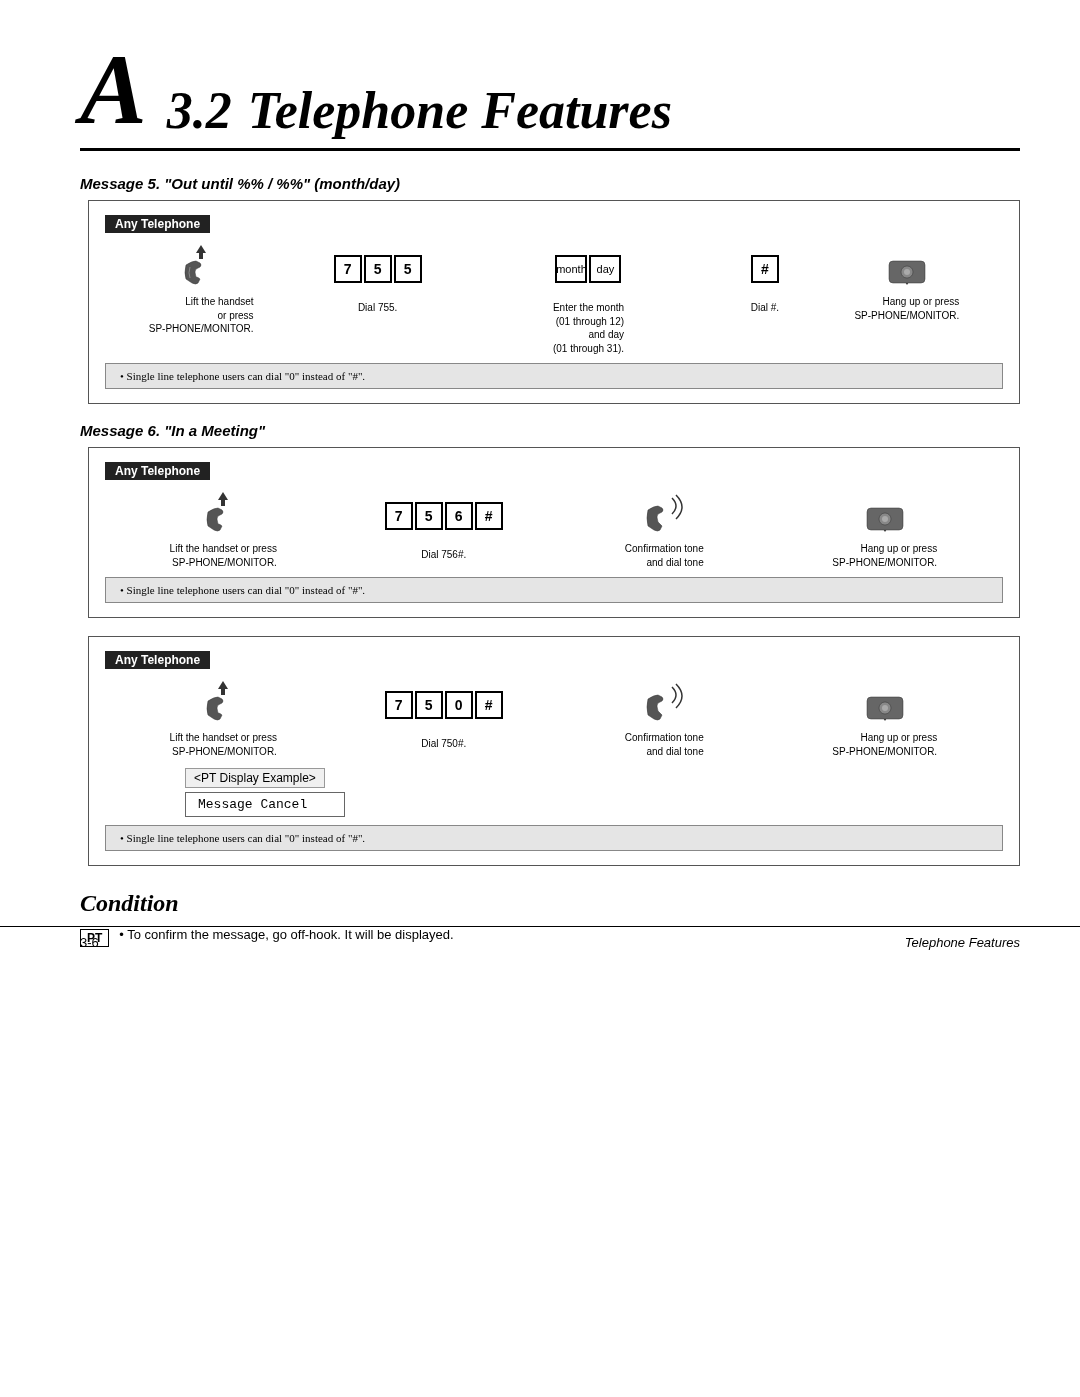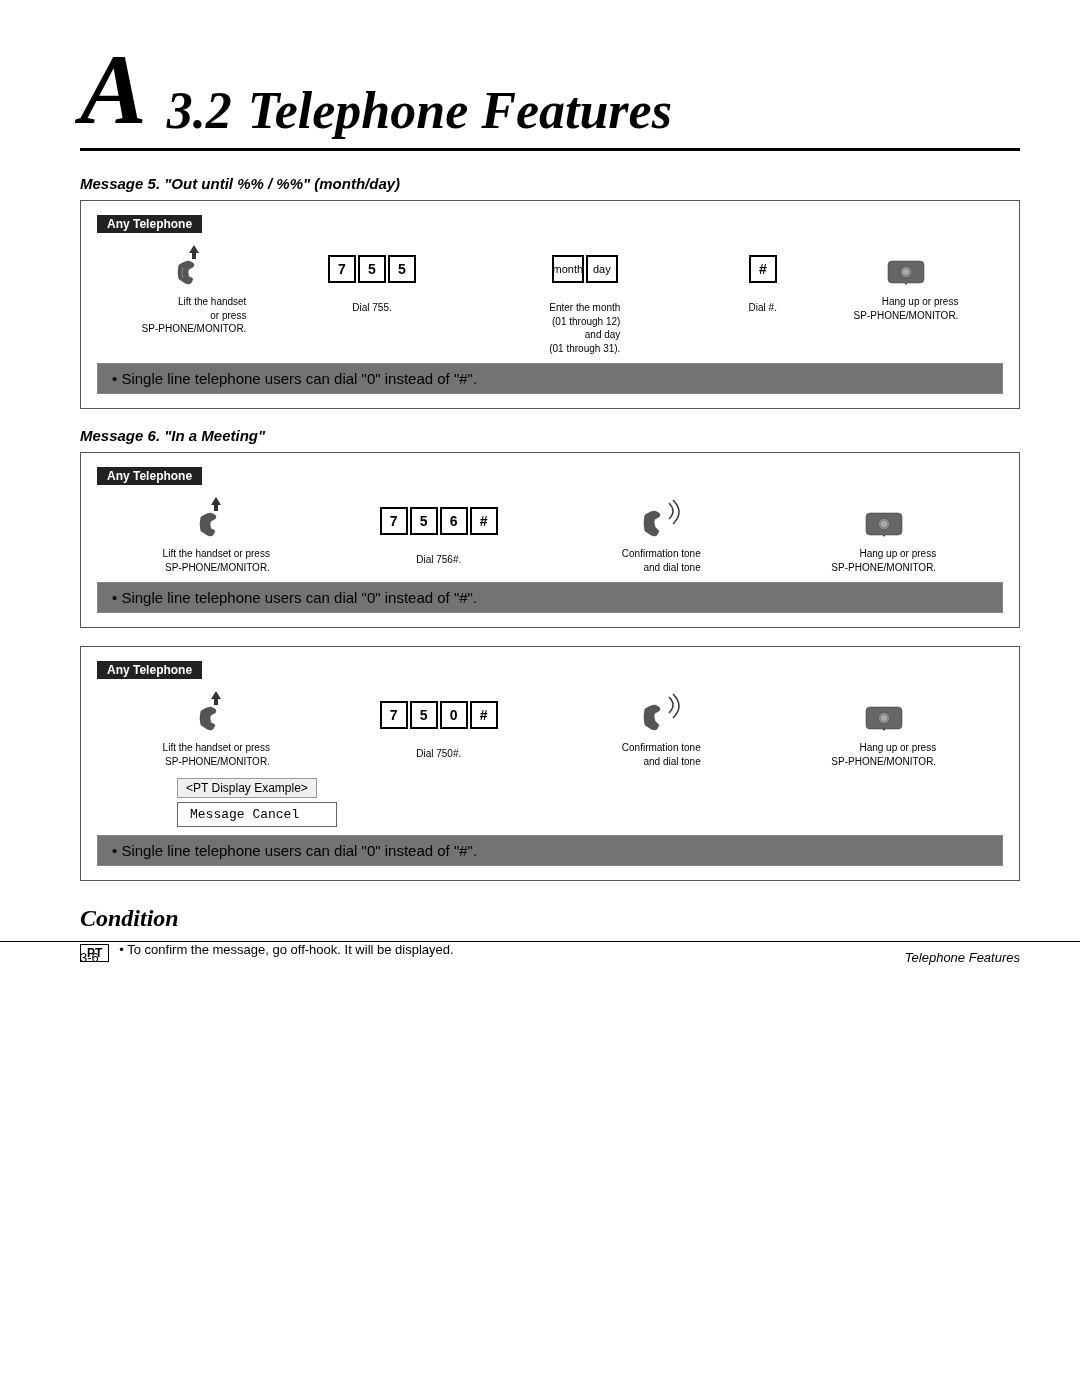--- a/index.html
+++ b/index.html
@@ -56,20 +56,21 @@
       margin-bottom: 8px;
       margin-top: 18px;
     }
 
     
     .box {
       border: 1.5px solid #555;
       padding: 14px 16px 14px 16px;
       margin-bottom: 18px;
       background: #fff;
+      margin-left: 8px;
     }
 
     .any-telephone-badge {
       display: inline-block;
       background: #222;
       color: #fff;
       font-size: 12px;
       font-weight: bold;
       padding: 2px 10px;
       margin-bottom: 10px;
@@ -89,24 +90,25 @@
 
     .key-box.wide-key {
       width: 32px;
       font-size: 11px;
       font-weight: normal;
     }
 
     
     .note-box {
       border: 1.5px solid #888;
-      background: #737373;
+      background: #e5e5e5;
       padding: 6px 14px;
       margin-top: 8px;
-      font-size: 15px;
+      font-size: 11px;
+      font-family: Liberation Serif, serif;
     }
 
     
     .pt-display-area {
       margin-top: 10px;
       display: flex;
       flex-direction: column;
       align-items: flex-start;
       margin-left: 80px;
     }

